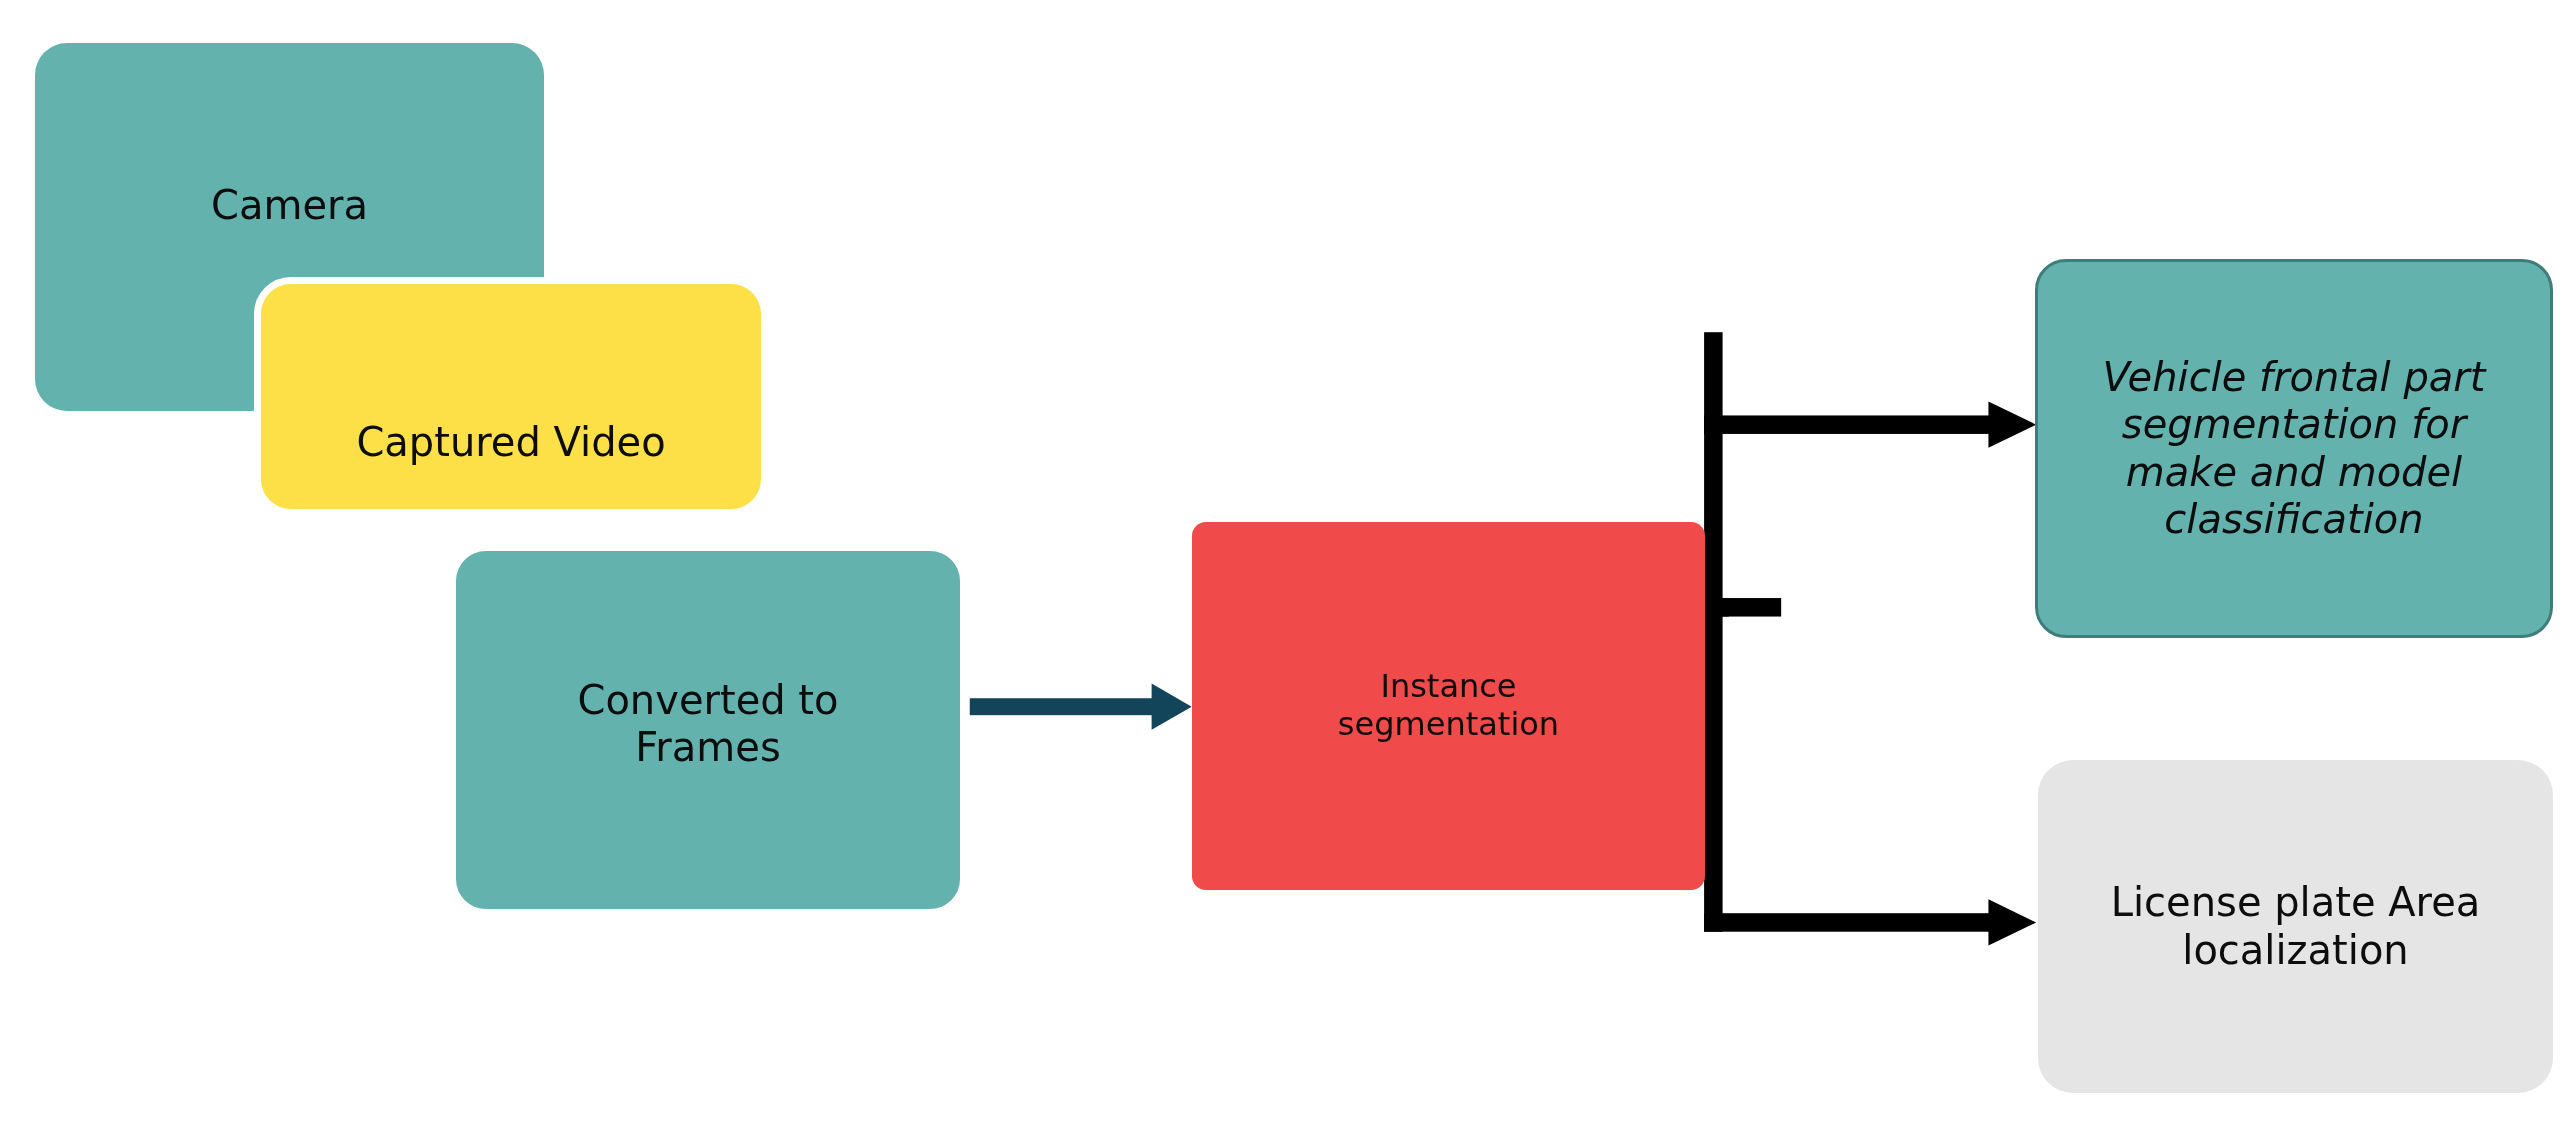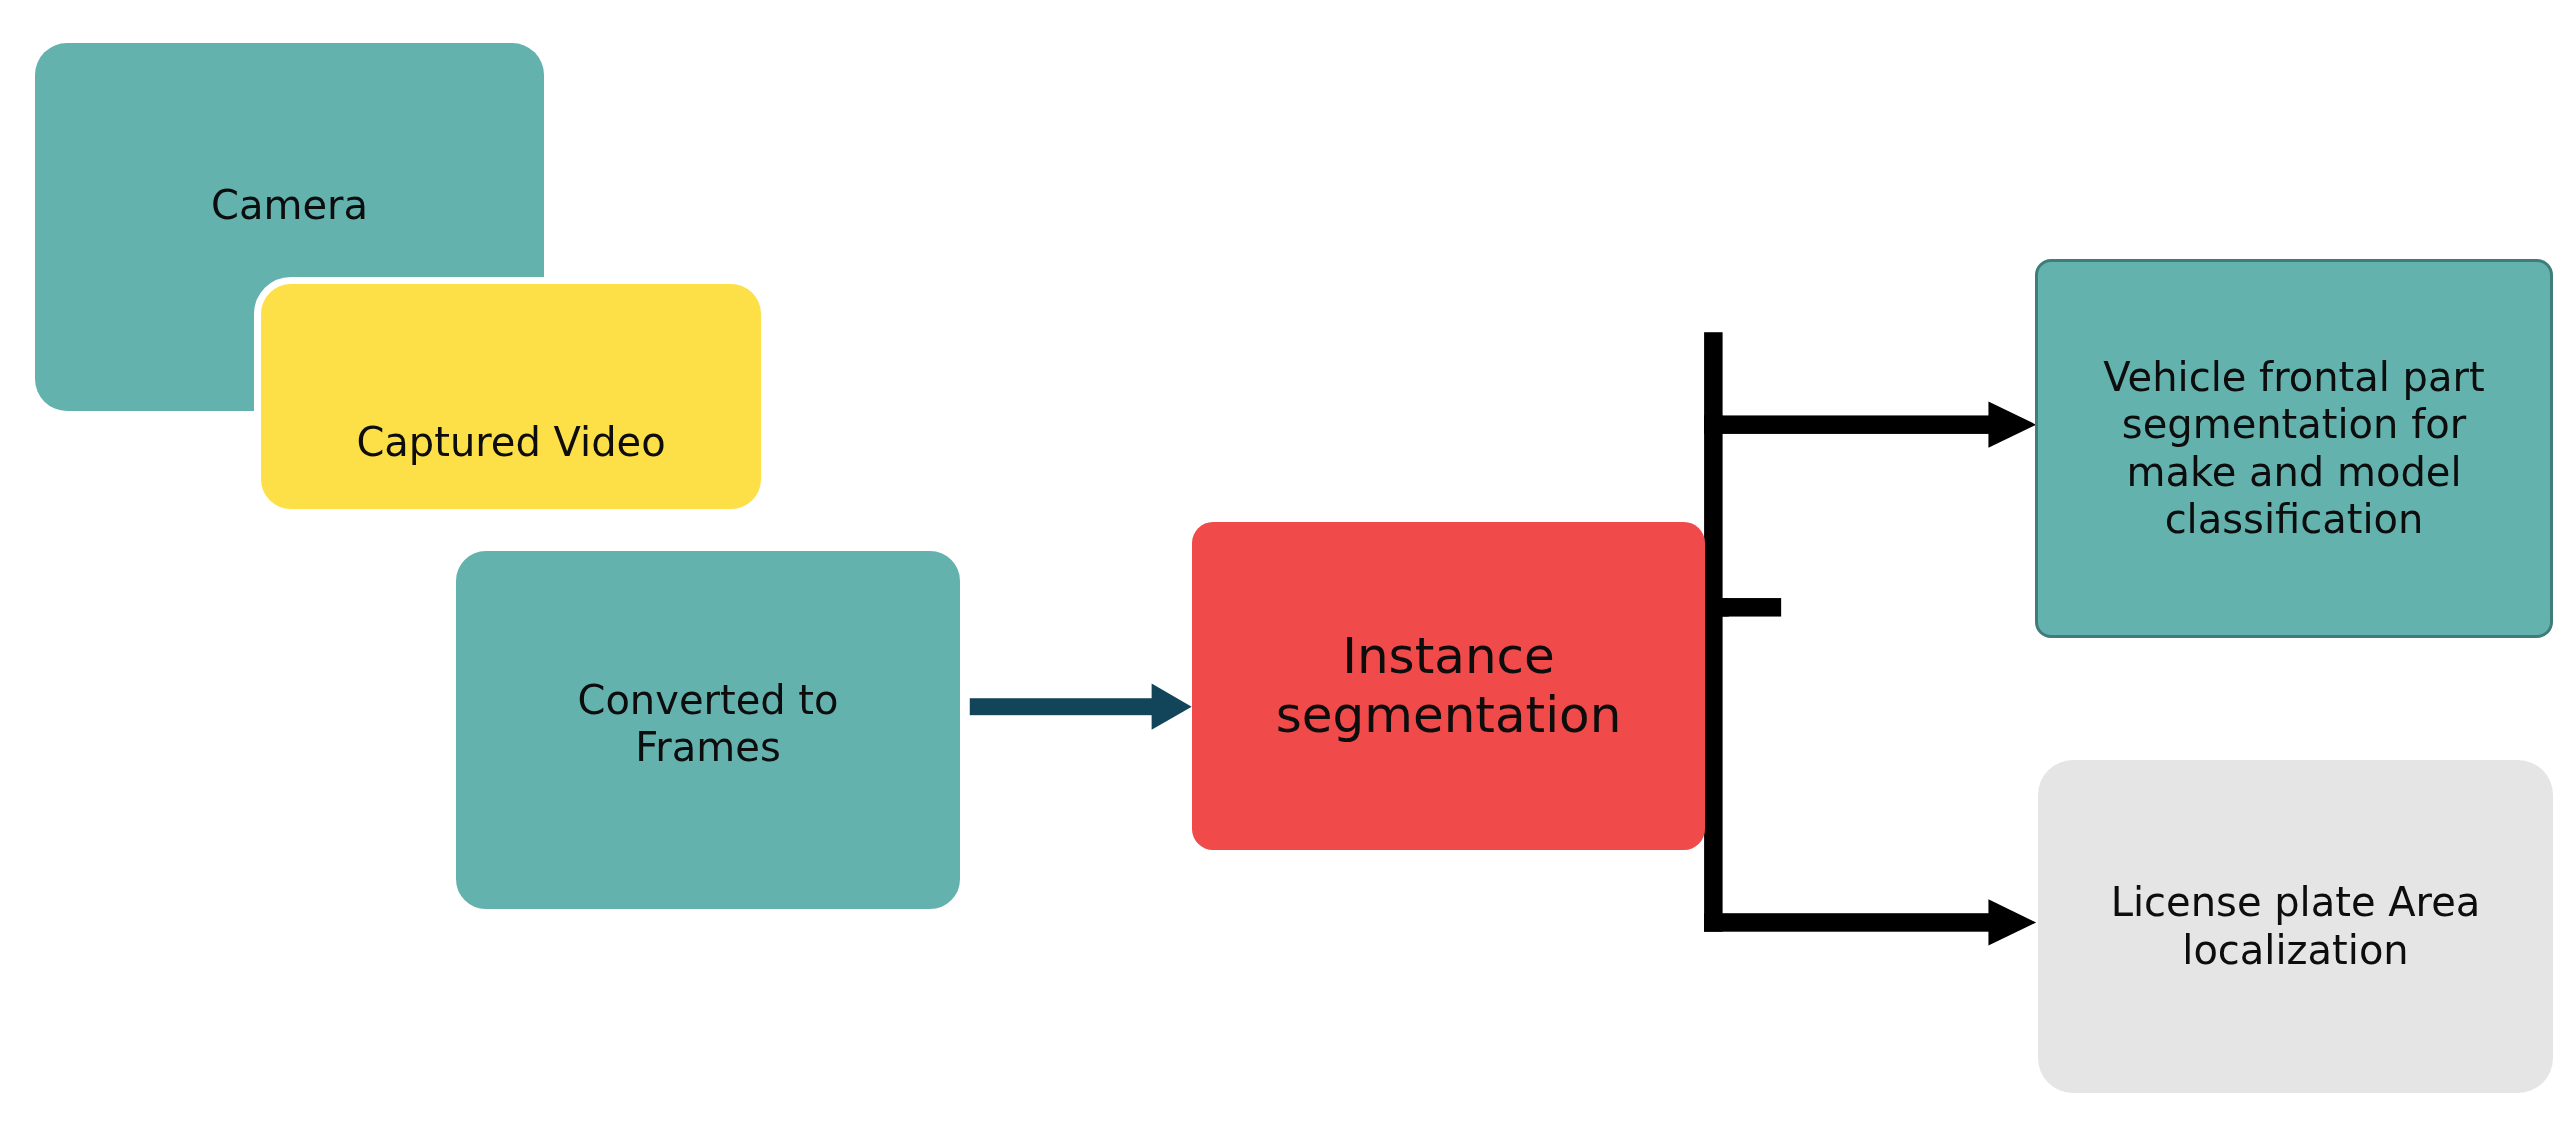--- a/index.html
+++ b/index.html
@@ -56,34 +56,35 @@
     width: 518px; height: 372px;
     background: #64B2AE;
     border: 7px solid #ffffff;
     border-radius: 37px;
     font-size: 40px;
     padding-bottom: 12.3px;
   }
   
   .node-instance {
     left: 1192px; top: 498px;
-    width: 513px; height: 328px;
+    width: 513px; height: 368px;
     background: #F04A4A;
-    border-radius: 21px;
-    font-size: 50px;
+    border-radius: 14px;
+    font-size: 32px;
   }
   
   .node-vehicle {
     left: 2035px; top: 235px;
     width: 518px; height: 379px;
     background: #64B2AE;
     border: 3.1px solid #3E7D79;
-    border-radius: 16px;
+    border-radius: 31px;
     font-size: 40px;
     padding: 0 17px;
+    font-style: italic;
   }
   .node-plate {
     left: 2038px; top: 736px;
     width: 515px; height: 333px;
     background: #e5e5e5;
     border-radius: 35px;
     font-size: 40px;
     padding: 0 17px;
   }
   

